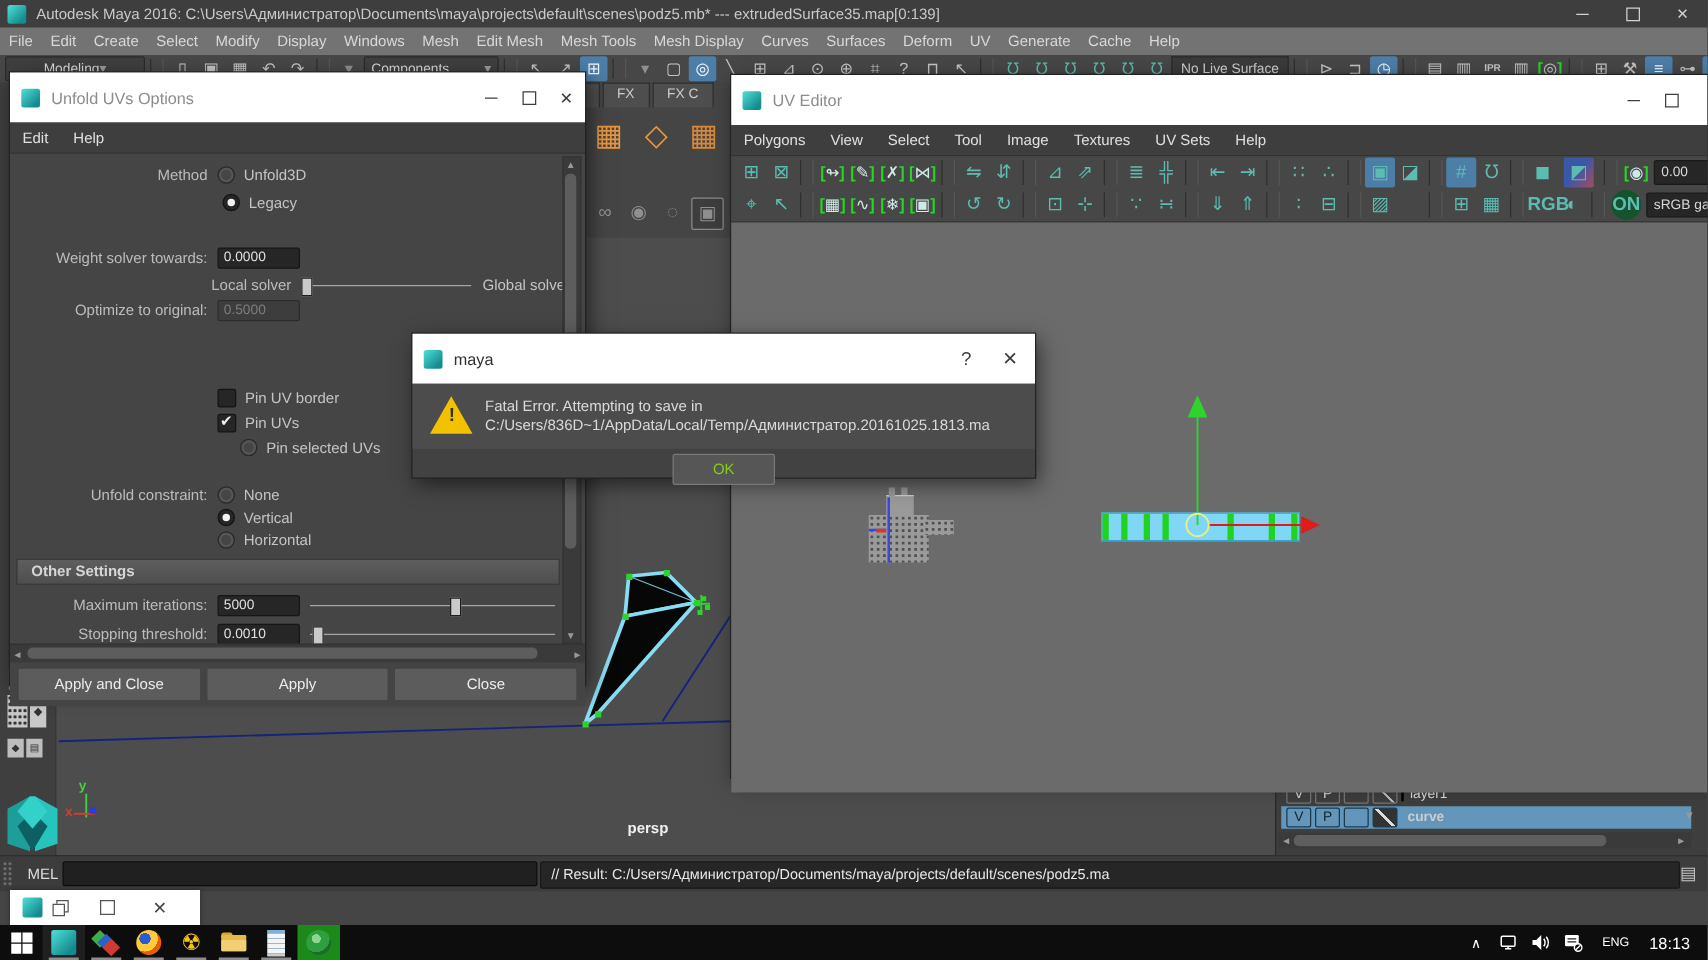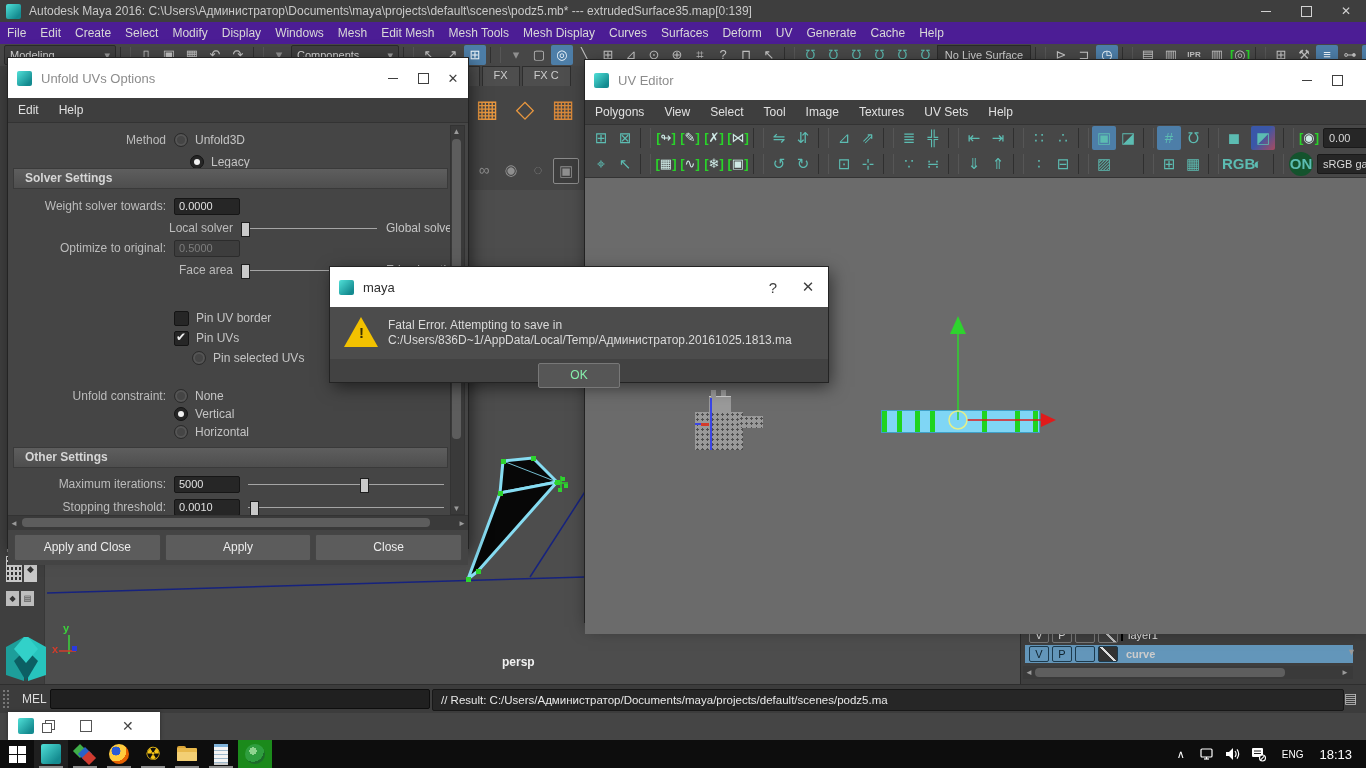--- a/index.html
+++ b/index.html
@@ -8,21 +8,21 @@
   .abs{position:absolute}
   
   #main-titlebar{left:0;top:0;width:1366px;height:22px;background:#3e3e3e;display:flex;align-items:center}
   .maya-ic{width:15px;height:15px;border-radius:2px;background:linear-gradient(135deg,#49d6cf 10%,#148b90 80%);
            display:inline-block;flex:none}
   #main-title{color:#c9c9c9;font-size:12px;margin-left:8px;white-space:nowrap}
   .wincontrols{margin-left:auto;display:flex}
   .wc{width:40px;height:22px;display:flex;align-items:center;justify-content:center;color:#d2d2d2}
   .wc .mini{width:10px;height:1px;background:#d2d2d2}
   .wc .maxi{width:9px;height:9px;border:1px solid #d2d2d2}
-  #main-menubar{left:0;top:22px;width:1366px;height:22px;background:#4c1d95;display:flex;align-items:center;border-bottom:1px solid #333}
+  #main-menubar{left:0;top:22px;width:1366px;height:22px;background:#737373;display:flex;align-items:center;border-bottom:1px solid #333}
   .mitem{padding:0 7px;line-height:22px;color:#d8d8d8;font-size:12px;white-space:nowrap}
   #main-toolbar{left:0;top:44px;width:1366px;height:22px;background:#474747;display:flex;align-items:center;padding-left:4px;gap:1px}
   
   .tbi{width:22px;height:20px;line-height:20px;text-align:center;color:#c4c4c4;font-size:13px;flex:none}
   .tbi.blue{background:#4d7ea8;border-radius:2px;color:#eef6fb}
   .tbi.teal{color:#5cbcb2}
   .tbi.dim{color:#8f8f8f}
   .tbi.txt{font-size:8px;font-weight:bold;letter-spacing:0}
   .tbi.gb::before{content:"[";color:#29d329;font-weight:bold}
   .tbi.gb::after{content:"]";color:#29d329;font-weight:bold}
@@ -146,21 +146,21 @@
     <span class="mitem">Surfaces</span>
     <span class="mitem">Deform</span>
     <span class="mitem">UV</span>
     <span class="mitem">Generate</span>
     <span class="mitem">Cache</span>
     <span class="mitem">Help</span>
   </div>
 
 <div class="abs" id="main-toolbar">
     <span id="main-tools" style="display:flex;align-items:center;gap:1px">
-      <span class="tdd" style="width: 100px;">Modeling<b>▾</b></span>
+      <span class="tdd" style="width: 100px; justify-content: center;">Modeling<b>▾</b></span>
       <span class="tsep"></span>
       <span class="tbi">▯</span>
       <span class="tbi">▣</span>
       <span class="tbi">▦</span>
       <span class="tbi">↶</span>
       <span class="tbi">↷</span>
       <span class="tsep"></span>
       <span class="tbi dim">▾</span>
       <span class="tdd" style="width: 96px;">Components<b>▾</b></span>
       <span class="tsep"></span>
@@ -289,50 +289,41 @@
 
   <span>Edit</span>
       <span>Help</span>
     </div>
   <div id="unfold-body">
     <div class="row" style="left:0;top:8px">
         <span class="flabel">Method</span>
       <span class="rb"></span>
       <span>Unfold3D</span>
       </div>
-    <div class="row" style="left:16px;top:30px">
+    <div class="row" style="left:4px;top:30px">
         <span class="flabel"></span>
       <span class="rb on"></span>
       <span>Legacy</span>
       </div>
 
-    <div class="shead" style="top:45px">Solver Settings</div>
     <div class="row" style="left:0;top:74px">
         <span class="flabel">Weight solver towards:</span>
       <input class="nfield" value="0.0000" style="">
       </div>
     <div class="row" style="left:0;top:96px">
         <span class="flabel" style="width:225px">Local solver</span>
       <span class="sl" style="width:136px">
           <i></i>
           <b style="left:0"></b>
         </span>
       <span style="margin-left:9px">Global solver</span>
       </div>
     <div class="row" style="left:0;top:116px">
         <span class="flabel">Optimize to original:</span>
       <input class="nfield dis" value="0.5000" style="">
-      </div>
-    <div class="row" style="left:0;top:138px">
-        <span class="flabel" style="width:225px">Face area</span>
-      <span class="sl" style="width:136px">
-          <i></i>
-          <b style="left:0"></b>
-        </span>
-      <span style="margin-left:9px">Edge length</span>
       </div>
 
     <div class="row" style="left:0;top:186px">
         <span class="flabel"></span>
       <span class="cb"></span>
       <span>Pin UV border</span>
       </div>
     <div class="row" style="left:0;top:206px">
         <span class="flabel"></span>
       <span class="cb on"></span>
@@ -537,21 +528,21 @@
   </div>
   <div style="position:relative;height:87px">
     <div class="abs" style="left:0;top:0;width:498px;height:52px;background:#4c4c4c"></div>
 
     <div class="abs" style="left:14px;top:10px;width:0;height:0;border-left:17px solid transparent;border-right:17px solid transparent;border-bottom:30px solid #f2c100"></div>
     <div class="abs" style="left:29px;top:17px;color:#3a3000;font-weight:bold;font-size:15px">!</div>
     <div class="abs" style="left:58px;top:11px;color:#dadada;font-size:12px;line-height:15px">
       <div>Fatal Error. Attempting to save in</div>
       <div>C:/Users/836D~1/AppData/Local/Temp/Администратор.20161025.1813.ma</div>
     </div>
-    <div class="abs" style="left:208px;top:56px;width:80px;height:23px;background:#565656;border:1px solid #787878;border-radius:2px;color:#86efac;text-align:center;line-height:23px">OK</div>
+    <div class="abs" style="left:208px;top:56px;width:80px;height:23px;background:#565656;border:1px solid #787878;border-radius:2px;color:#84cc16;text-align:center;line-height:23px">OK</div>
   </div>
 </div>
 
 <div class="abs" id="layers">
   <div class="lrow" style="top:3px">
     <span class="lb">V</span>
     <span class="lb">P</span>
     <span class="lb"></span>
     <span class="lb diag"></span>
     <span style="color:#ddd;border-left:2px solid #000000;padding-left:5px">layer1</span>

